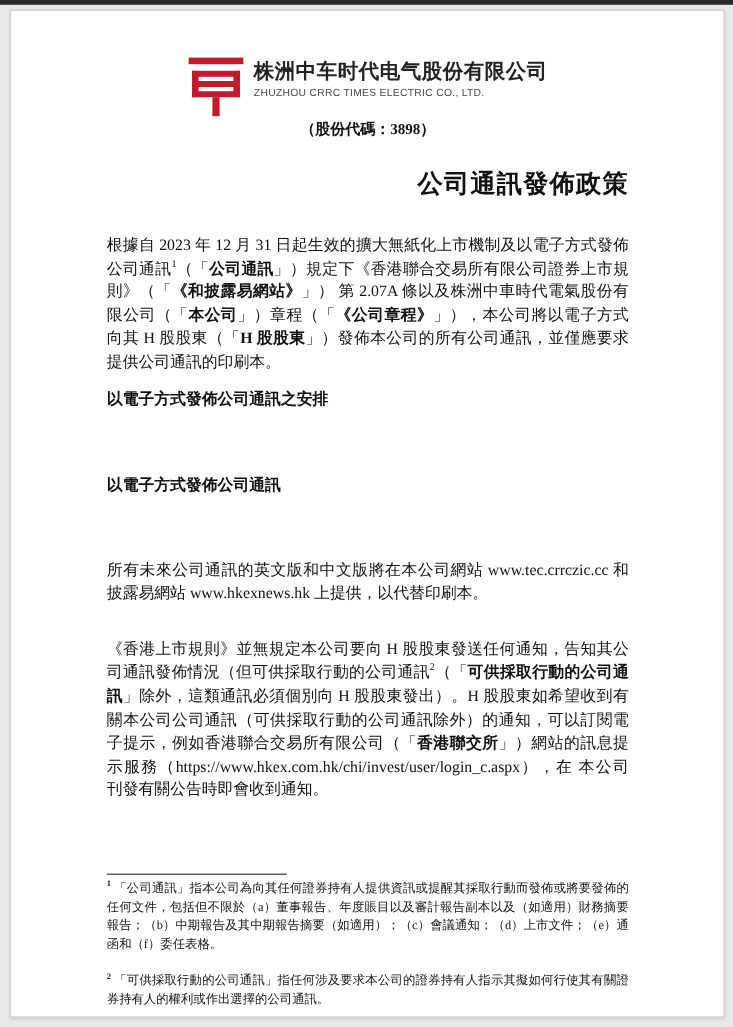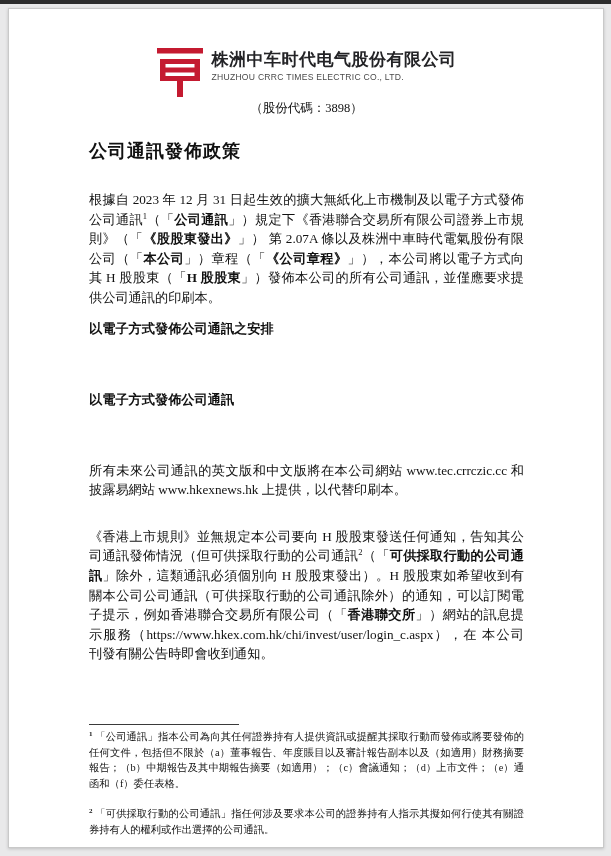--- a/index.html
+++ b/index.html
@@ -38,27 +38,27 @@
   .company-en {
     font-family: "Liberation Sans", "DejaVu Sans", sans-serif;
     font-weight: normal; font-size: 8.6px; letter-spacing: 0.25px;
     color: #4a4a4a; margin-top: 2px; white-space: nowrap;
   }
   .incorporation {
     text-align: center; font-style: italic;
     font-size: 13px; margin-top: 6px; letter-spacing: 0.5px;
   }
   .stock-code {
-    text-align: center; font-weight: normal;
+    text-align: center; font-weight: bold;
     font-size: 12.5px; margin-top: 3px;
   }
   
   .doc-title {
-    text-align: left; font-weight: bold;
-    font-size: 18px; margin-top: 22px; letter-spacing: 1px;
+    text-align: right; font-weight: bold;
+    font-size: 21px; margin-top: 22px; letter-spacing: 1px;
   }
   
   .para {
     font-size: 13.2px; line-height: 19.6px;
     text-align: justify; text-justify: inter-ideograph;
     margin-top: 27px;
   }
   .para sup { font-size: 8.5px; line-height: 0; vertical-align: super; }
   .sec-heading {
     font-weight: bold; font-size: 13.2px; line-height: 15px;
@@ -104,21 +104,21 @@
       <div class="name-block">
         <div class="company-zh">株洲中车时代电气股份有限公司</div>
         <div class="company-en">ZHUZHOU CRRC TIMES ELECTRIC CO., LTD.</div>
       </div>
     </div>
     <div class="stock-code">（股份代碼：3898）</div>
   </div>
 
   <div class="doc-title">公司通訊發佈政策</div>
 
-  <div class="para"><span>根據自 2023 年 12 月 31 日起生效的擴大無紙化上市機制及以電子方式發佈公司通訊</span><sup>1</sup><span>（「</span><b>公司通訊</b><span>」）規定下《香港聯合交易所有限公司證券上市規則》（「</span><b>《股股東發出》</b><span>」） 第 2.07A 條以及株洲中車時代電氣股份有限公司（「</span><b>本公司</b><span>」）章程（「</span><b>《公司章程》</b><span>」），本公司將以電子方式向其 H 股股東（「</span><b>H 股股東</b><span>」）發佈本公司的所有公司通訊，並僅應要求提供公司通訊的印刷本。</span></div>
+  <div class="para"><span>根據自 2023 年 12 月 31 日起生效的擴大無紙化上市機制及以電子方式發佈公司通訊</span><sup>1</sup><span>（「</span><b>公司通訊</b><span>」）規定下《香港聯合交易所有限公司證券上市規則》（「</span><b>《和披露易網站》</b><span>」） 第 2.07A 條以及株洲中車時代電氣股份有限公司（「</span><b>本公司</b><span>」）章程（「</span><b>《公司章程》</b><span>」），本公司將以電子方式向其 H 股股東（「</span><b>H 股股東</b><span>」）發佈本公司的所有公司通訊，並僅應要求提供公司通訊的印刷本。</span></div>
 
   <div class="sec-heading first">以電子方式發佈公司通訊之安排</div>
 
   <div class="sec-heading second">以電子方式發佈公司通訊</div>
 
   <div class="para after-heading">所有未來公司通訊的英文版和中文版將在本公司網站 www.tec.crrczic.cc 和披露易網站 www.hkexnews.hk 上提供，以代替印刷本。</div>
 
   <div class="para last"><span>《香港上市規則》並無規定本公司要向 H 股股東發送任何通知，告知其公司通訊發佈情況（但可供採取行動的公司通訊</span><sup>2</sup><span>（「</span><b>可供採取行動的公司通訊</b><span>」除外，這類通訊必須個別向 H 股股東發出）。H 股股東如希望收到有關本公司公司通訊（可供採取行動的公司通訊除外）的通知，可以訂閱電子提示，例如香港聯合交易所有限公司（「</span><b>香港聯交所</b><span>」）網站的訊息提示服務（https://www.hkex.com.hk/chi/invest/user/login_c.aspx），在 本公司刊發有關公告時即會收到通知。</span></div>
 
   <div class="footnotes">

